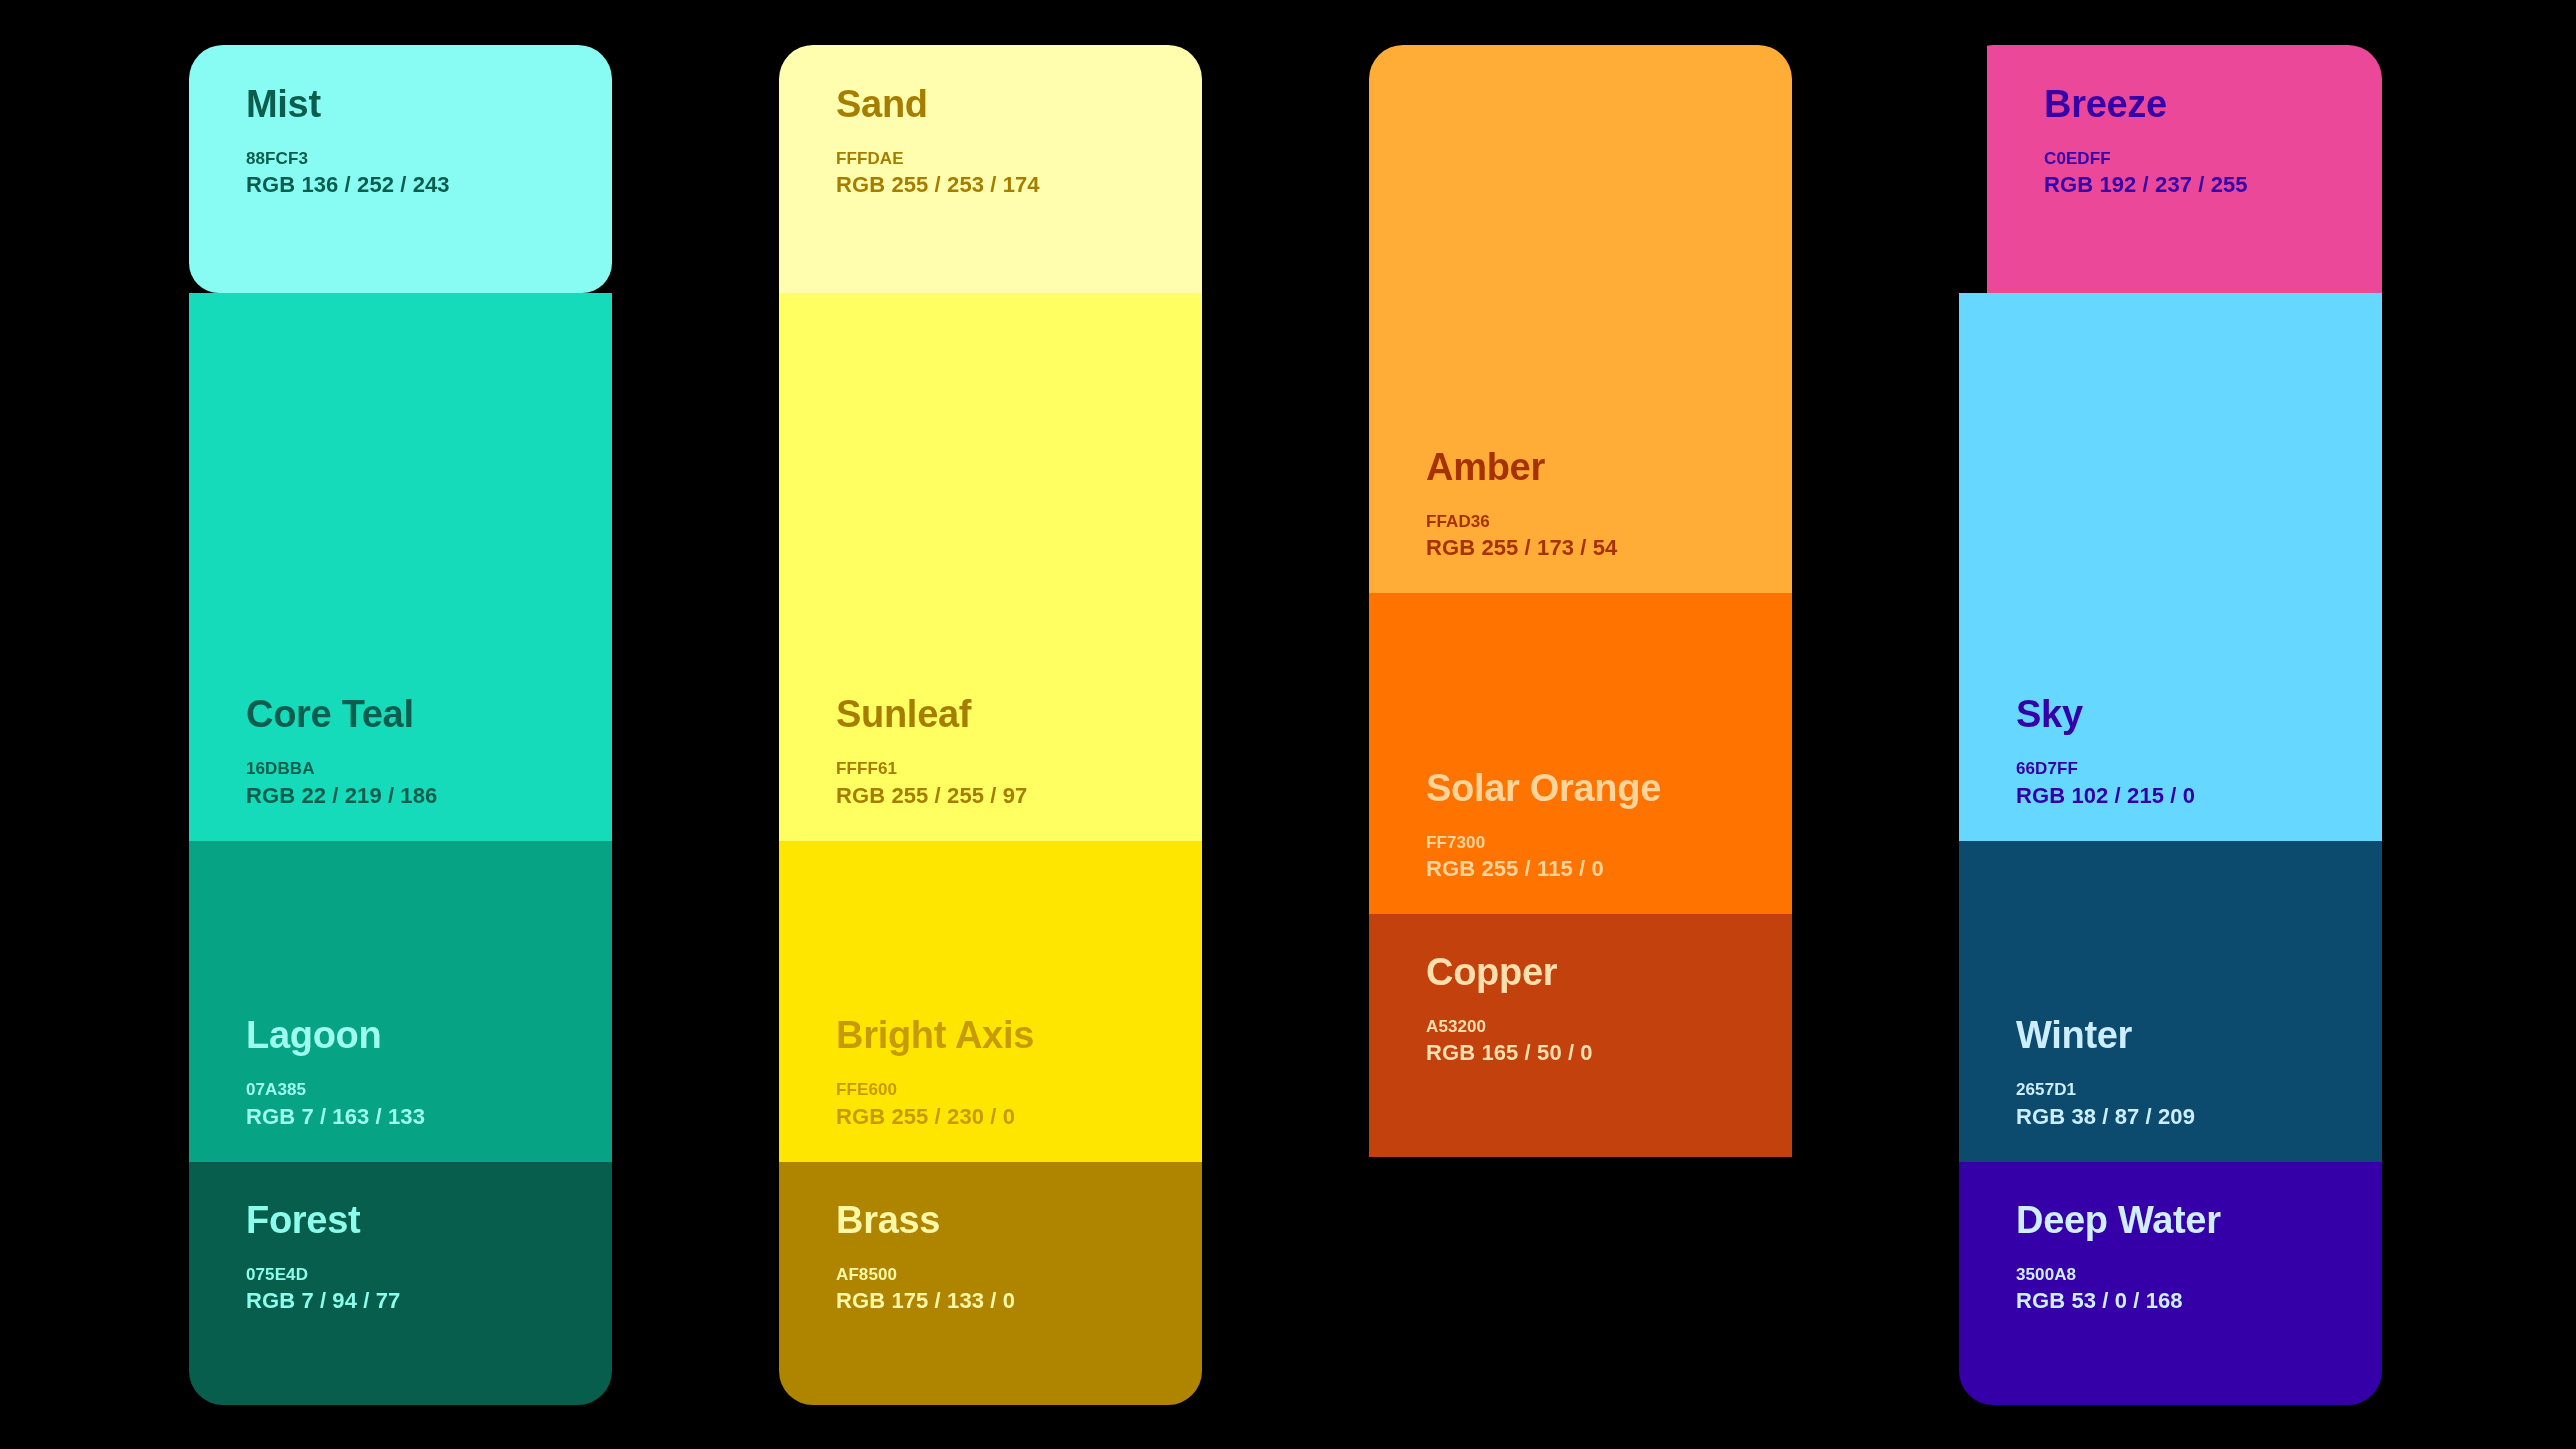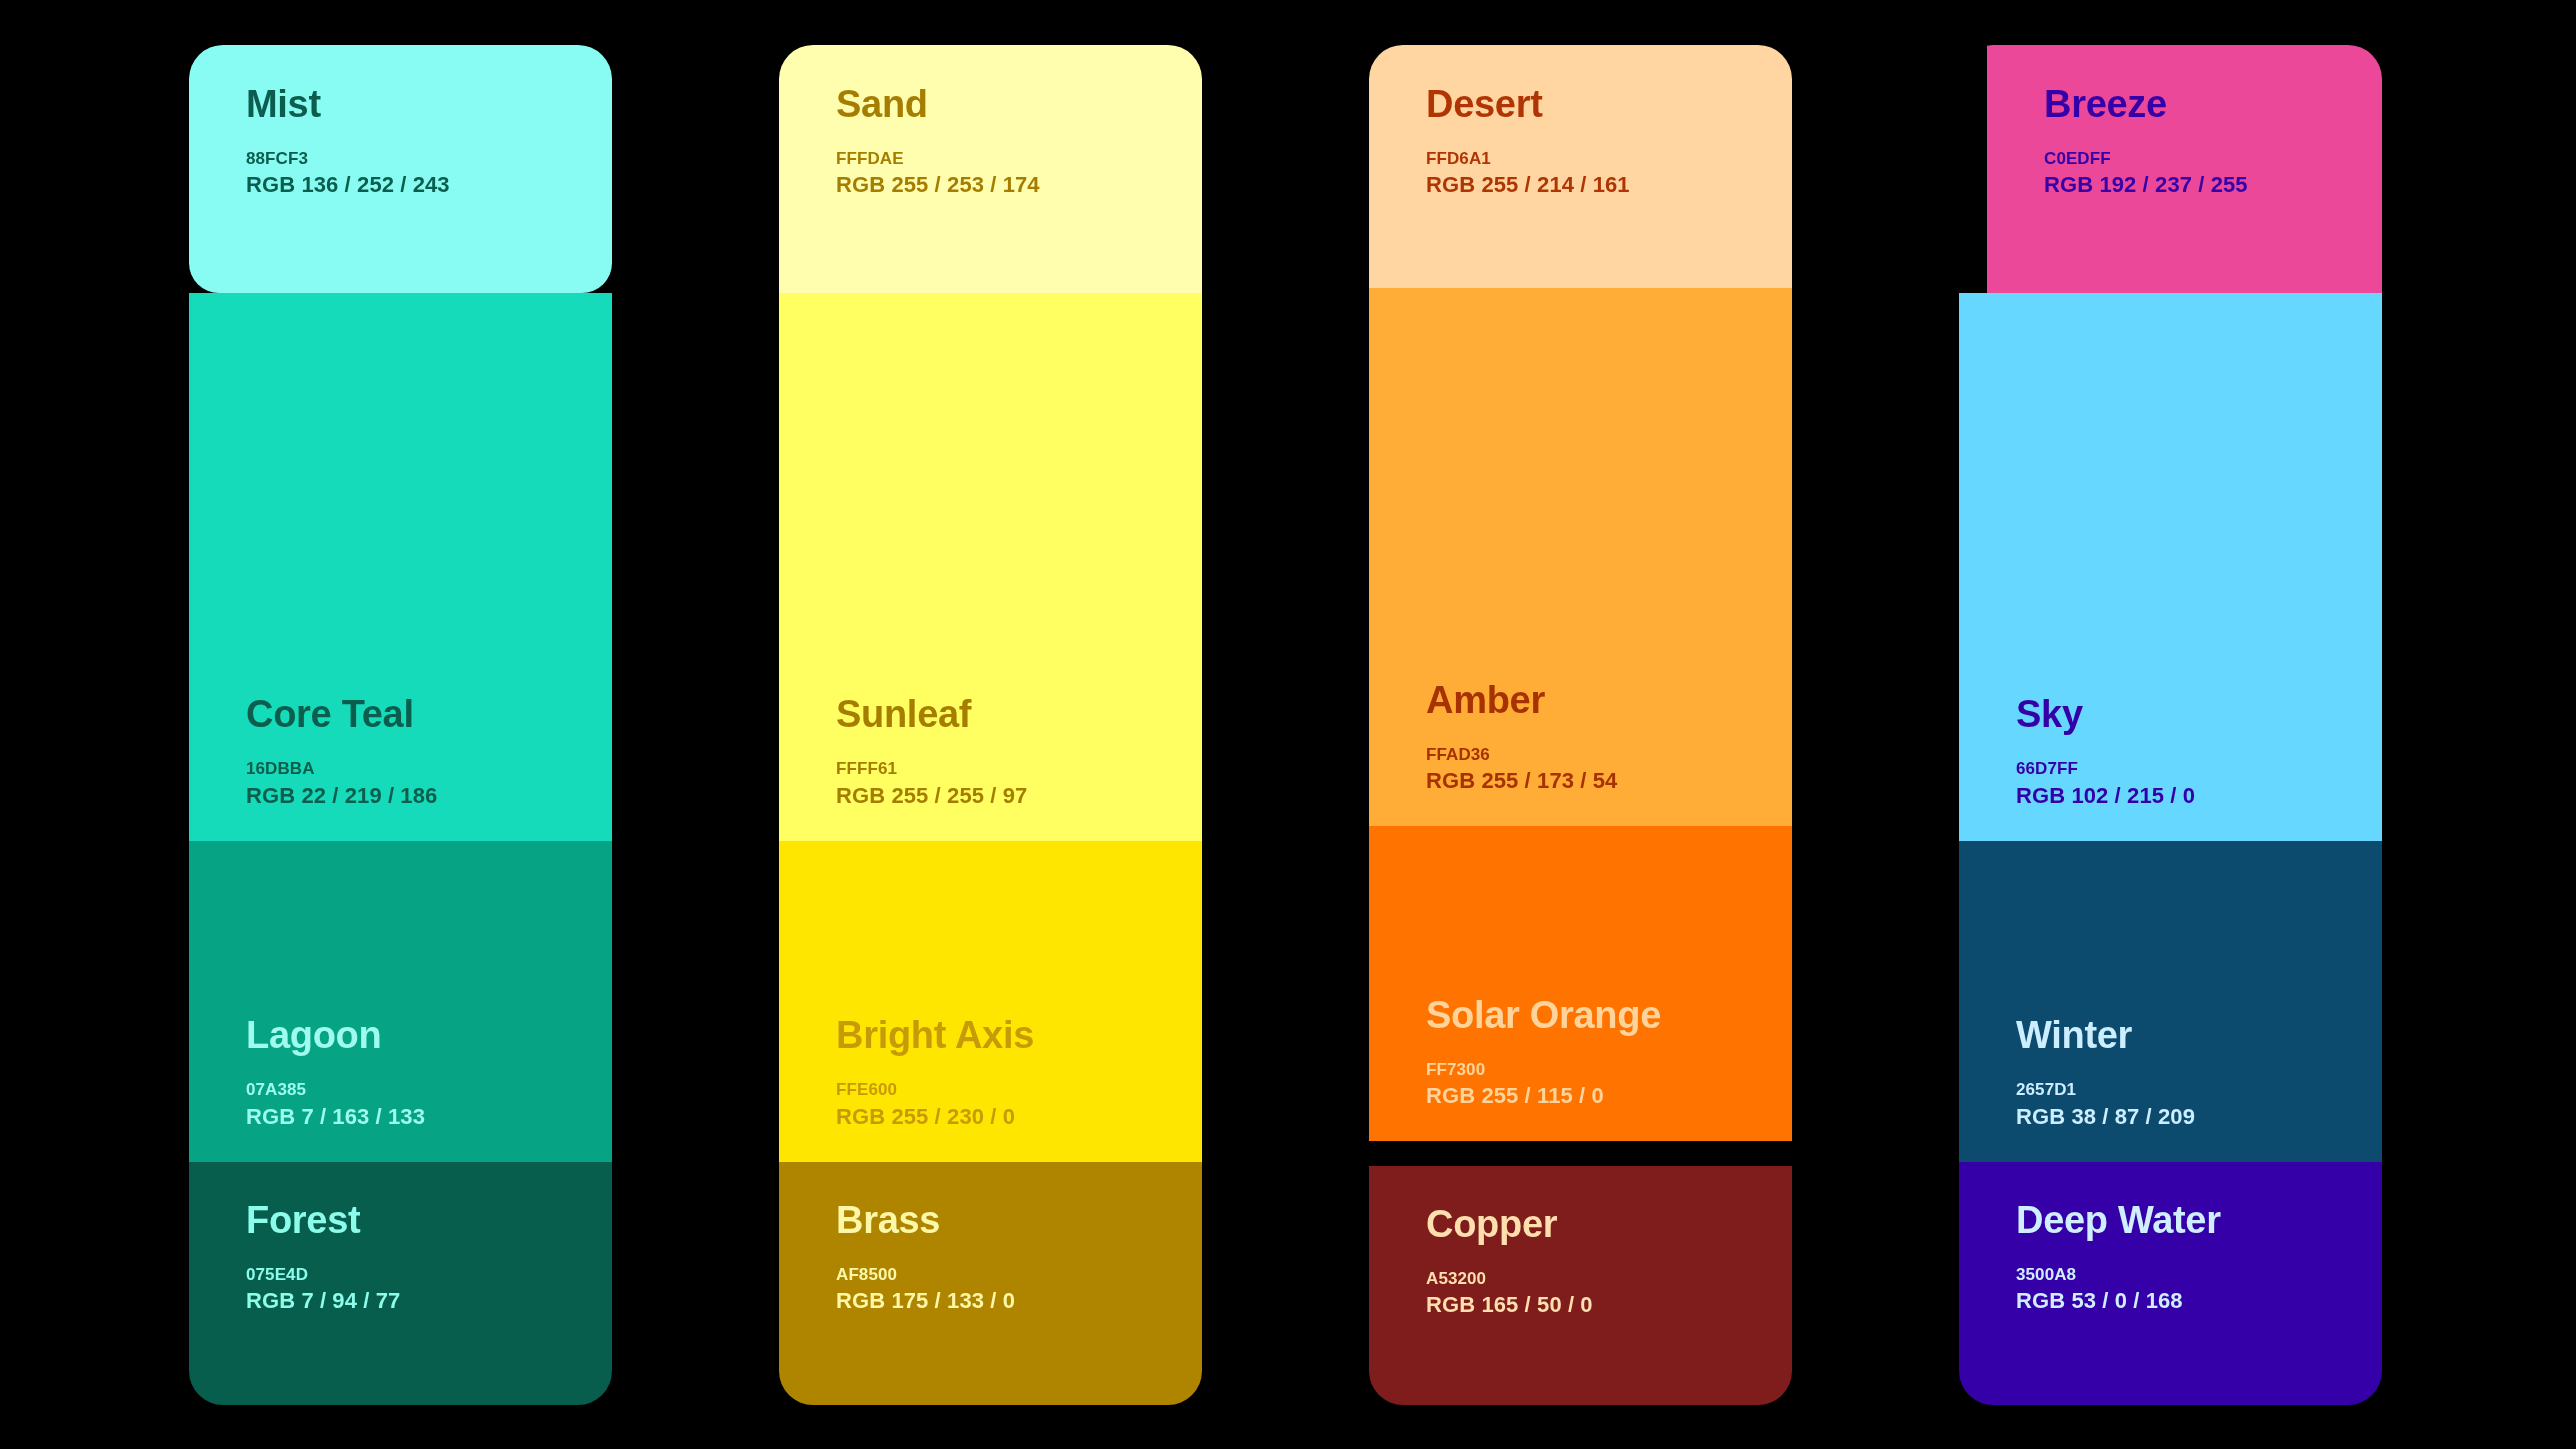--- a/index.html
+++ b/index.html
@@ -151,42 +151,35 @@
         </div>
         <div class="band b3" style="background: rgb(175, 133, 0); color: rgb(252, 248, 168); height: 17.9%;">
           <div class="band-inner">
             <div class="band-name">Brass</div>
             <div class="band-hex">AF8500</div>
             <div class="band-rgb">RGB 175 / 133 / 0</div>
           </div>
         </div>
       </div>
       <div class="swatch-card">
-        <div class="band b0" style="background: rgb(255, 214, 161); color: rgb(176, 53, 5); height: 18.2%;">
-          <div class="band-inner">
-            <div class="band-name">Desert</div>
-            <div class="band-hex">FFD6A1</div>
-            <div class="band-rgb">RGB 255 / 214 / 161</div>
-          </div>
-        </div>
         <div class="band b1" style="background: rgb(255, 173, 54); color: rgb(165, 50, 0); height: 40.3%;">
           <div class="band-inner">
             <div class="band-name">Amber</div>
             <div class="band-hex">FFAD36</div>
             <div class="band-rgb">RGB 255 / 173 / 54</div>
           </div>
         </div>
         <div class="band b2" style="background: rgb(255, 115, 0); color: rgb(255, 212, 155); height: 23.6%;">
           <div class="band-inner">
             <div class="band-name">Solar Orange</div>
             <div class="band-hex">FF7300</div>
             <div class="band-rgb">RGB 255 / 115 / 0</div>
           </div>
         </div>
-        <div class="band b3" style="background: #7f1d1d; color: rgb(255, 223, 174); height: 17.9%; margin-top: 25px;">
+        <div class="band b3" style="background: #c2410c; color: rgb(255, 223, 174); height: 17.9%;">
           <div class="band-inner">
             <div class="band-name">Copper</div>
             <div class="band-hex">A53200</div>
             <div class="band-rgb">RGB 165 / 50 / 0</div>
           </div>
         </div>
       </div>
       <div class="swatch-card">
         <div class="band b0" style="background: #ec4899; color: rgb(53, 0, 168); height: 18.2%; margin-left: 28px;">
           <div class="band-inner">

